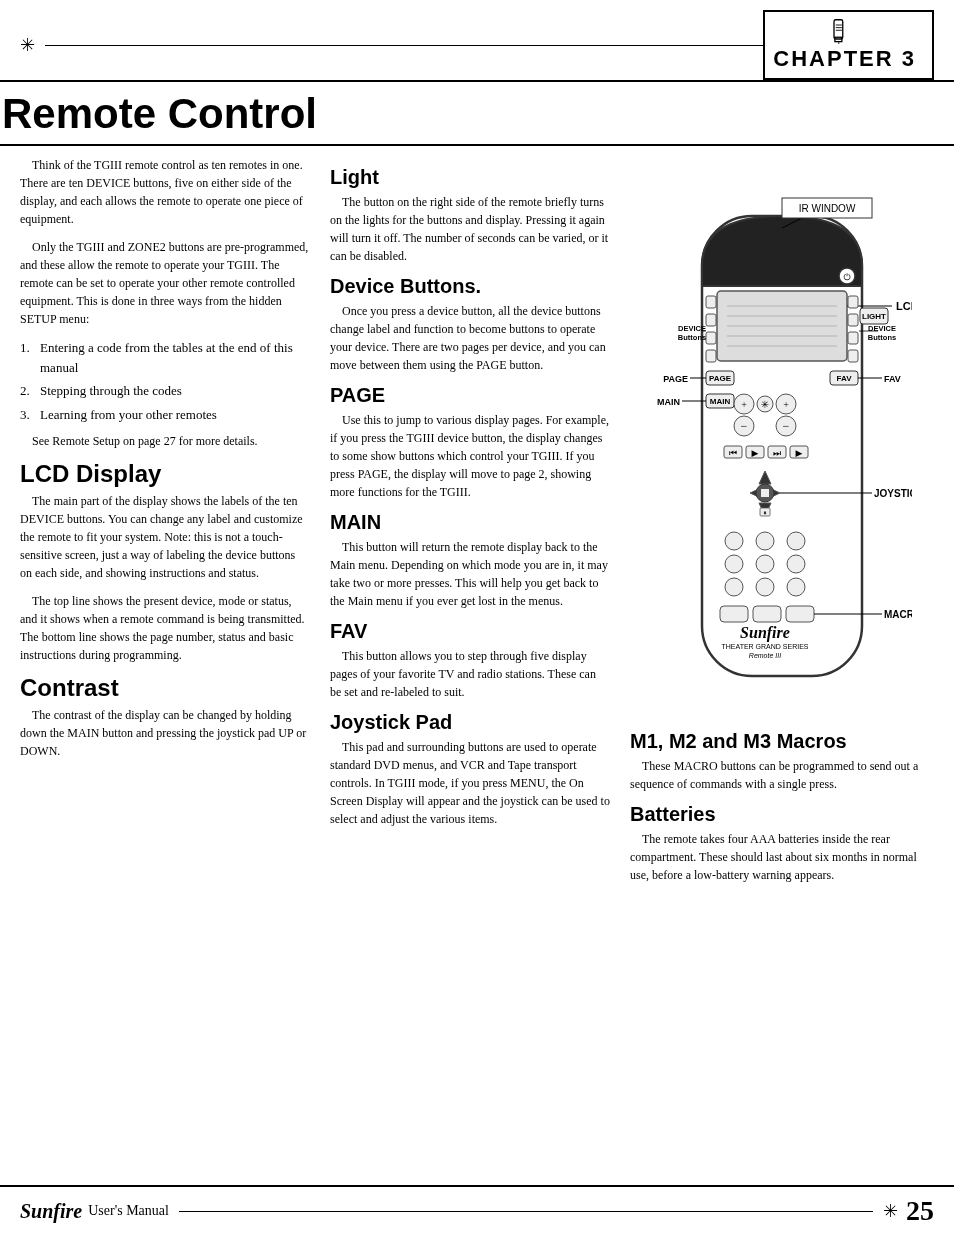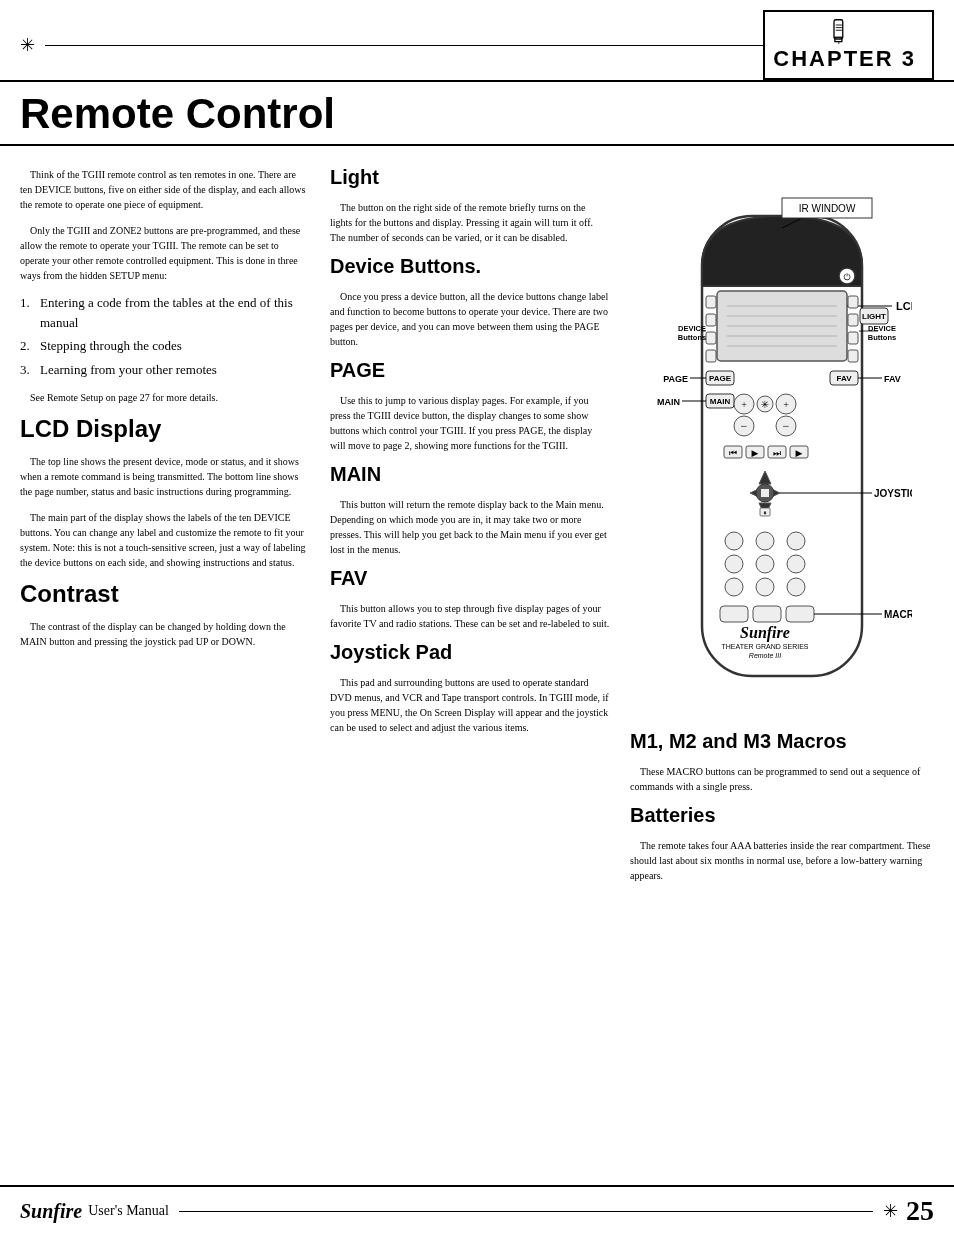--- a/index.html
+++ b/index.html
@@ -53,21 +53,21 @@
       font-weight: bold;
       font-family: Arial, sans-serif;
       letter-spacing: 2px;
     }
 
     
     .page-title {
       font-size: 42px;
       font-weight: bold;
       font-family: Arial, sans-serif;
-      padding: 8px 20px 6px 20px;
+      padding: 8px 20px 6px 2px;
       border-bottom: 2px solid #000;
     }
 
     
     .main-content {
       display: flex;
       padding: 10px 20px;
       gap: 20px;
     }
 
@@ -83,24 +83,23 @@
       flex-shrink: 0;
     }
 
     
     .right-col {
       flex: 1;
       min-width: 260px;
     }
 
     .section-body {
-      font-size: 10px;
+      font-size: 12px;
       line-height: 1.5;
       margin-bottom: 10px;
-      margin-top: 11px;
     }
 
     .section-title {
       font-size: 24px;
       font-weight: bold;
       font-family: Arial, sans-serif;
       margin-top: 10px;
       margin-bottom: 4px;
     }
 
@@ -206,22 +205,22 @@
 
     <ol class="ol-list">
       <li><span class="num">1.</span><span>Entering a code from the tables at the end of this manual</span></li>
       <li><span class="num">2.</span><span>Stepping through the codes</span></li>
       <li><span class="num">3.</span><span>Learning from your other remotes</span></li>
     </ol>
 
     <p class="section-body indent">See Remote Setup on page 27 for more details.</p>
 
     <div class="section-title">LCD Display</div>
+    <p class="section-body indent">The main part of the display shows the labels of the ten DEVICE buttons. You can change any label and customize the remote to fit your system. Note: this is not a touch-sensitive screen, just a way of labeling the device buttons on each side, and showing instructions and status.</p>
     <p class="section-body indent">The top line shows the present device, mode or status, and it shows when a remote command is being transmitted. The bottom line shows the page number, status and basic instructions during programming.</p>
-    <p class="section-body indent">The main part of the display shows the labels of the ten DEVICE buttons. You can change any label and customize the remote to fit your system. Note: this is not a touch-sensitive screen, just a way of labeling the device buttons on each side, and showing instructions and status.</p>
 
     <div class="section-title">Contrast</div>
     <p class="section-body indent">The contrast of the display can be changed by holding down the MAIN button and pressing the joystick pad UP or DOWN.</p>
   </div>
 
   <div class="mid-col">
     <div class="section-title-large">Light</div>
     <p class="section-body indent">The button on the right side of the remote briefly turns on the lights for the buttons and display. Pressing it again will turn it off. The number of seconds can be varied, or it can be disabled.</p>
 
     <div class="section-title-large">Device Buttons.</div>

